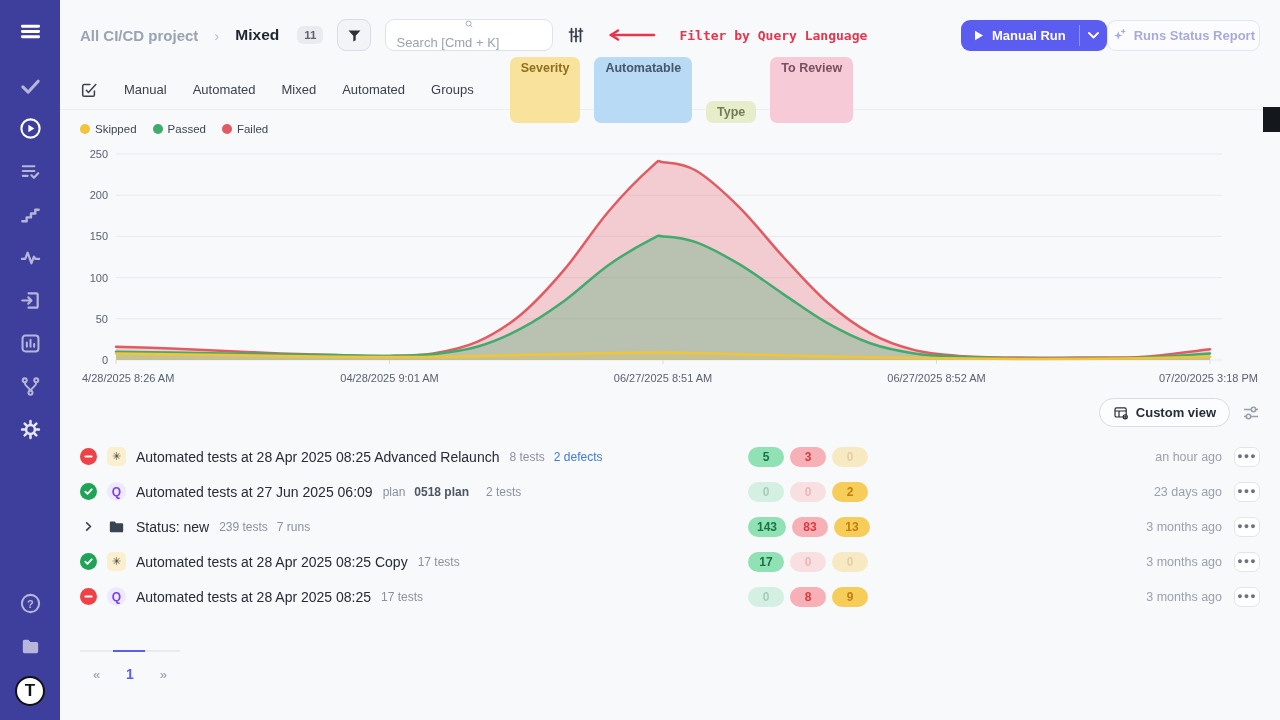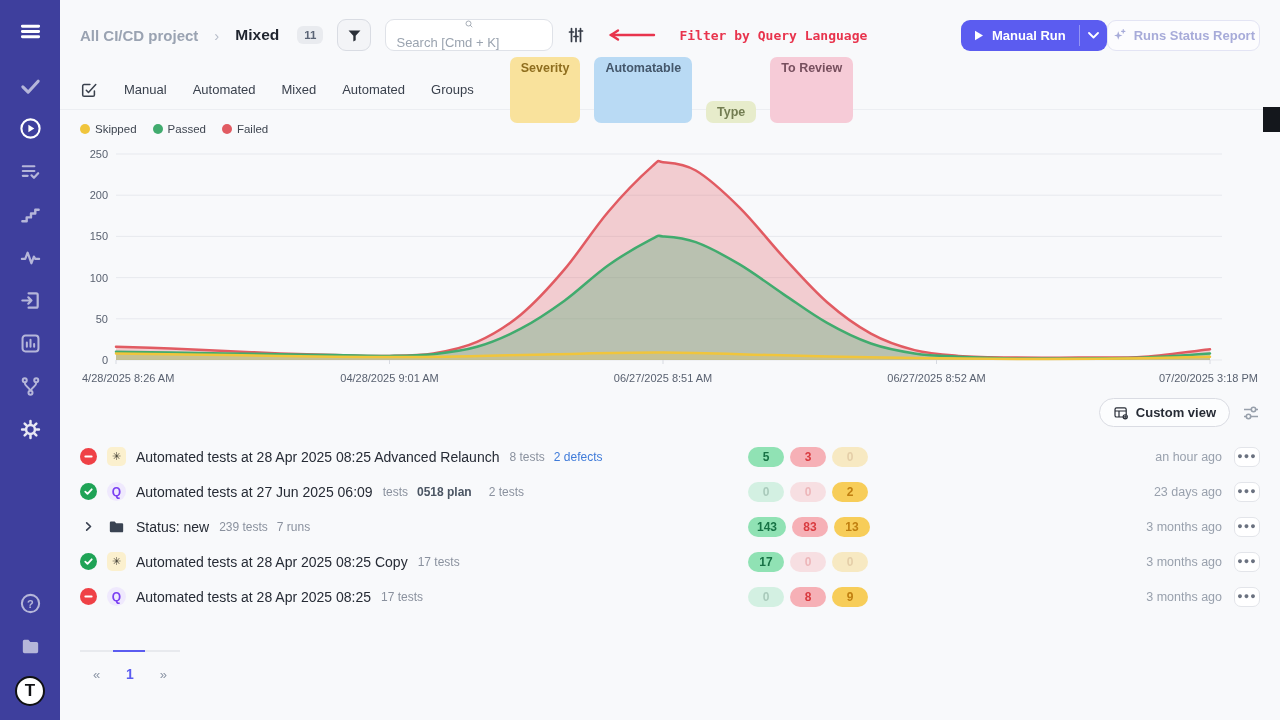--- a/index.html
+++ b/index.html
@@ -355,21 +355,21 @@
       <div class="run-row">
         <div class="run-left">
           <span class="st passed">
             <svg viewBox="0 0 12 12" fill="none">
               <path d="M2.5 6.2l2.4 2.4 4.6-5" stroke="#fff" stroke-width="2" stroke-linecap="round" stroke-linejoin="round"></path>
             </svg>
           </span>
           <span class="ricon qase">Q</span>
           <span class="run-title">Automated tests at 27 Jun 2025 06:09</span>
           <span class="run-meta">
-            <span class="">tests</span>
+            <span class="">plan</span>
             <span class="bold">0518 plan</span>
             <span class="" style="margin-left:8px">2 tests</span>
           </span>
         </div>
         <div class="run-badges">
           <span class="pill green faded">0</span>
           <span class="pill red faded">0</span>
           <span class="pill yellow">2</span>
         </div>
         <span class="run-time">23 days ago</span>

